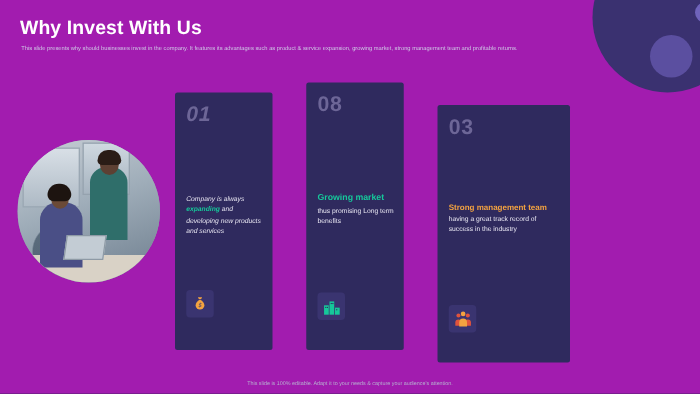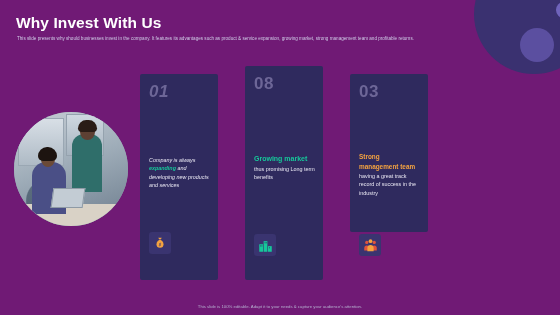--- a/index.html
+++ b/index.html
@@ -10,21 +10,21 @@
     width: 560px;
     height: 315px;
     overflow: hidden;
     font-family: "Liberation Sans", sans-serif;
     background: #2b2450;
   }
   .slide {
     position: relative;
     width: 560px;
     height: 315px;
-    background: #701a75;
+    background: #a21caf;
     overflow: hidden;
   }
   
   .deco-circle-1 {
     position: absolute;
     right: -34px;
     top: -46px;
     width: 120px;
     height: 120px;
     border-radius: 50%;
@@ -255,21 +255,21 @@
         <rect x="16" y="13" width="6" height="9" fill="#16c79a"></rect>
         <rect x="3.5" y="12" width="1.4" height="1.4" fill="#2f2a5e"></rect>
         <rect x="5.6" y="12" width="1.4" height="1.4" fill="#2f2a5e"></rect>
         <rect x="10.5" y="7" width="1.4" height="1.4" fill="#2f2a5e"></rect>
         <rect x="12.6" y="7" width="1.4" height="1.4" fill="#2f2a5e"></rect>
         <rect x="17.5" y="15" width="1.4" height="1.4" fill="#2f2a5e"></rect>
       </svg>
     </div>
   </div>
 
-  <div class="card" style="left:350px; top:74px; height:158px;">
+  <div class="card" style="left:350px; top:84px; height:206px;padding-left:28px;">
     <div class="num">03</div>
     <div class="body" style="top:78px;">
       <b style="color:#f4a340; font-size:6.4px;">Strong management team</b> having a great track record of success in the industry
     </div>
     <div class="icon-box" style="top:160px; background:#3a3470;">
       <svg width="15" height="15" viewBox="0 0 24 24">
         <circle cx="6" cy="7" r="2.6" fill="#e0533d"></circle>
         <path d="M2 20v-4a4 4 0 0 1 8 0v4z" fill="#e0533d"></path>
         <circle cx="18" cy="7" r="2.6" fill="#e0533d"></circle>
         <path d="M14 20v-4a4 4 0 0 1 8 0v4z" fill="#e0533d"></path>

